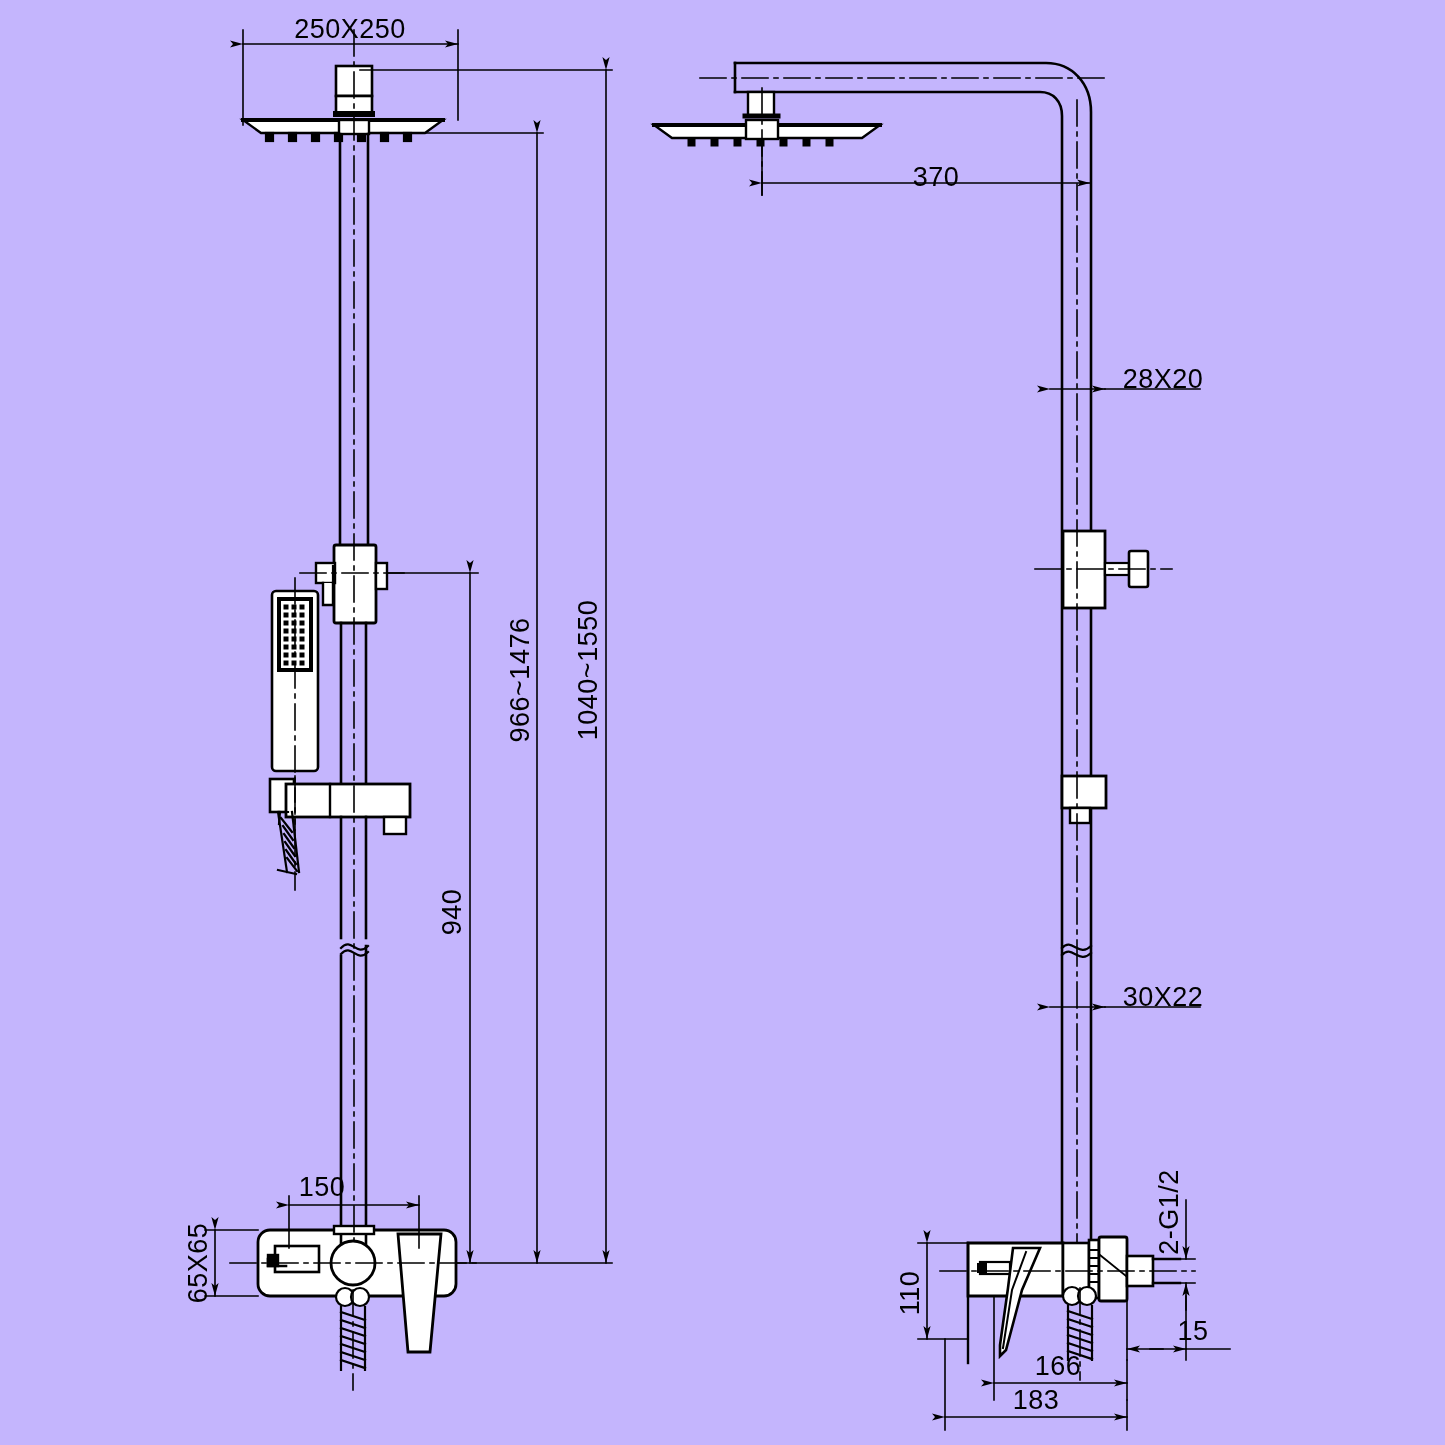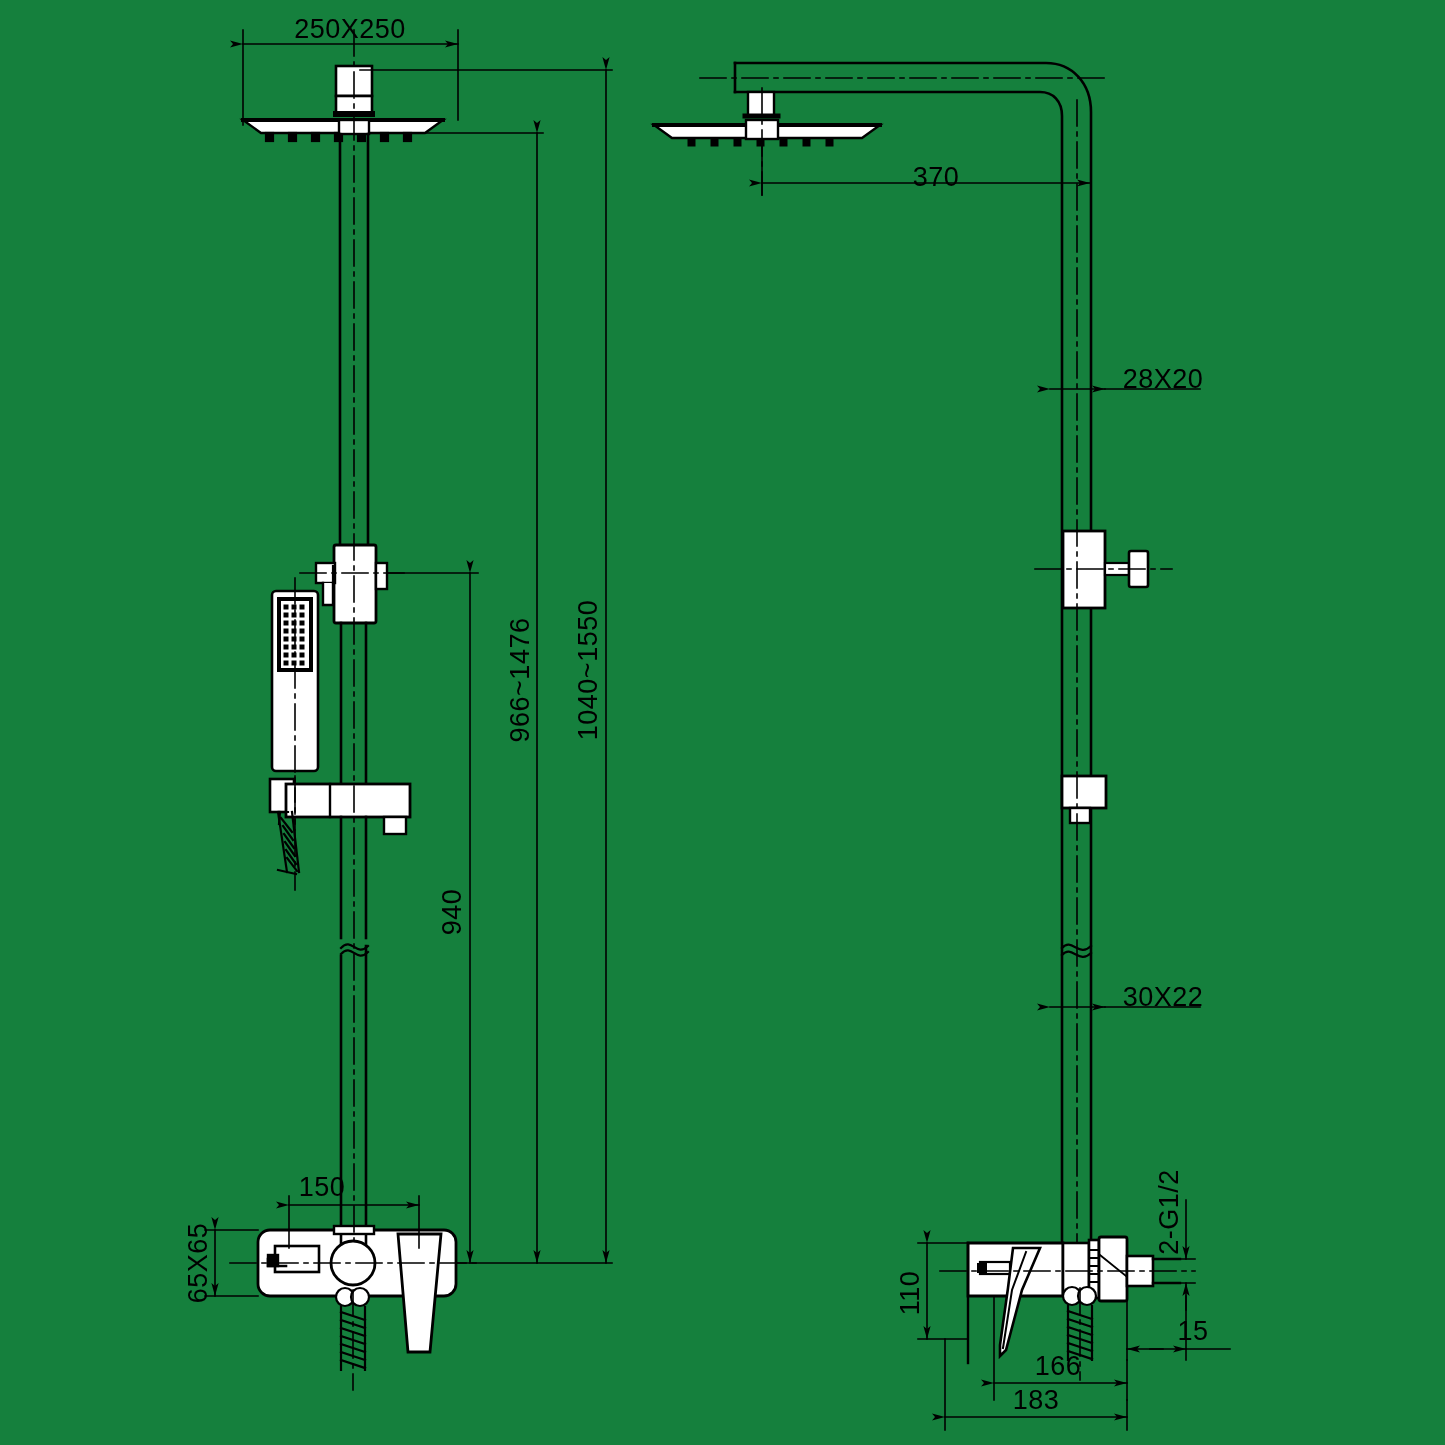--- a/index.html
+++ b/index.html
@@ -1,17 +1,17 @@
 <!DOCTYPE html>
 <html><head>
 <meta charset="utf-8">
 <style>
   html,body{margin:0;padding:0;background:#ffffff;}
   body{width:1445px;height:1445px;font-family:"Liberation Sans",sans-serif;overflow:hidden;}
-  #stage{position:relative;width:1445px;height:1445px;background:#15803d;}
+  #stage{position:relative;width:1445px;height:1445px;background:#c4b5fd;}
   svg#drawing{position:absolute;left:0;top:0;width:1445px;height:1445px;}
   .dimtext{font-family:"Liberation Sans",sans-serif;font-size:27px;fill:#000;letter-spacing:0.5px;}
 </style>
 </head>
 <body>
 
 <div id="stage">
 <svg id="drawing" viewBox="0 0 1445 1445" xmlns="http://www.w3.org/2000/svg">
 
   <defs>

